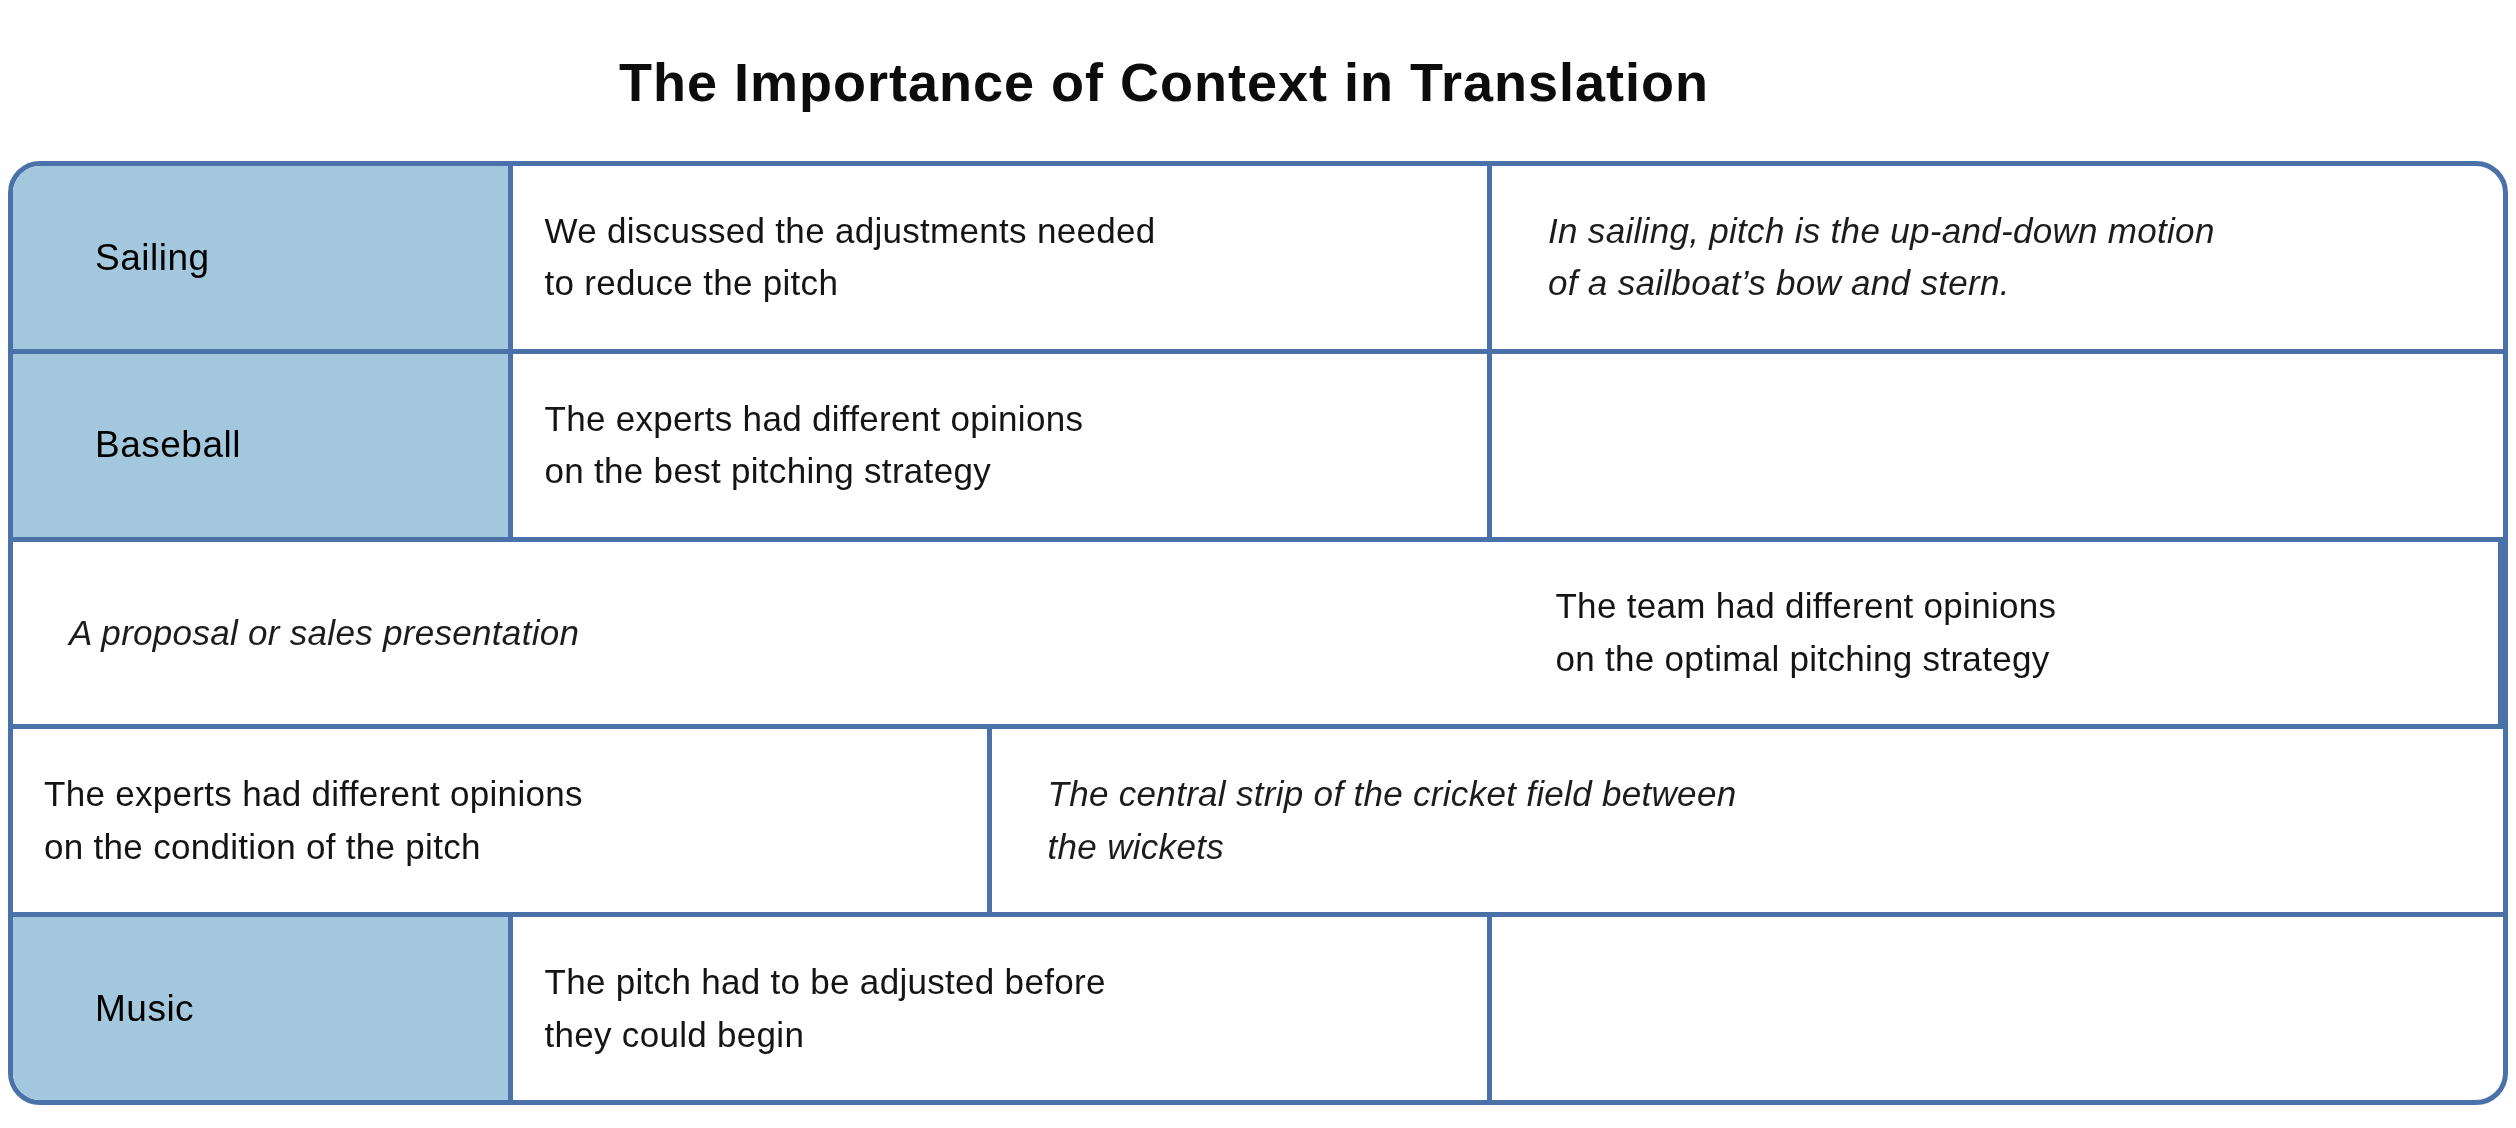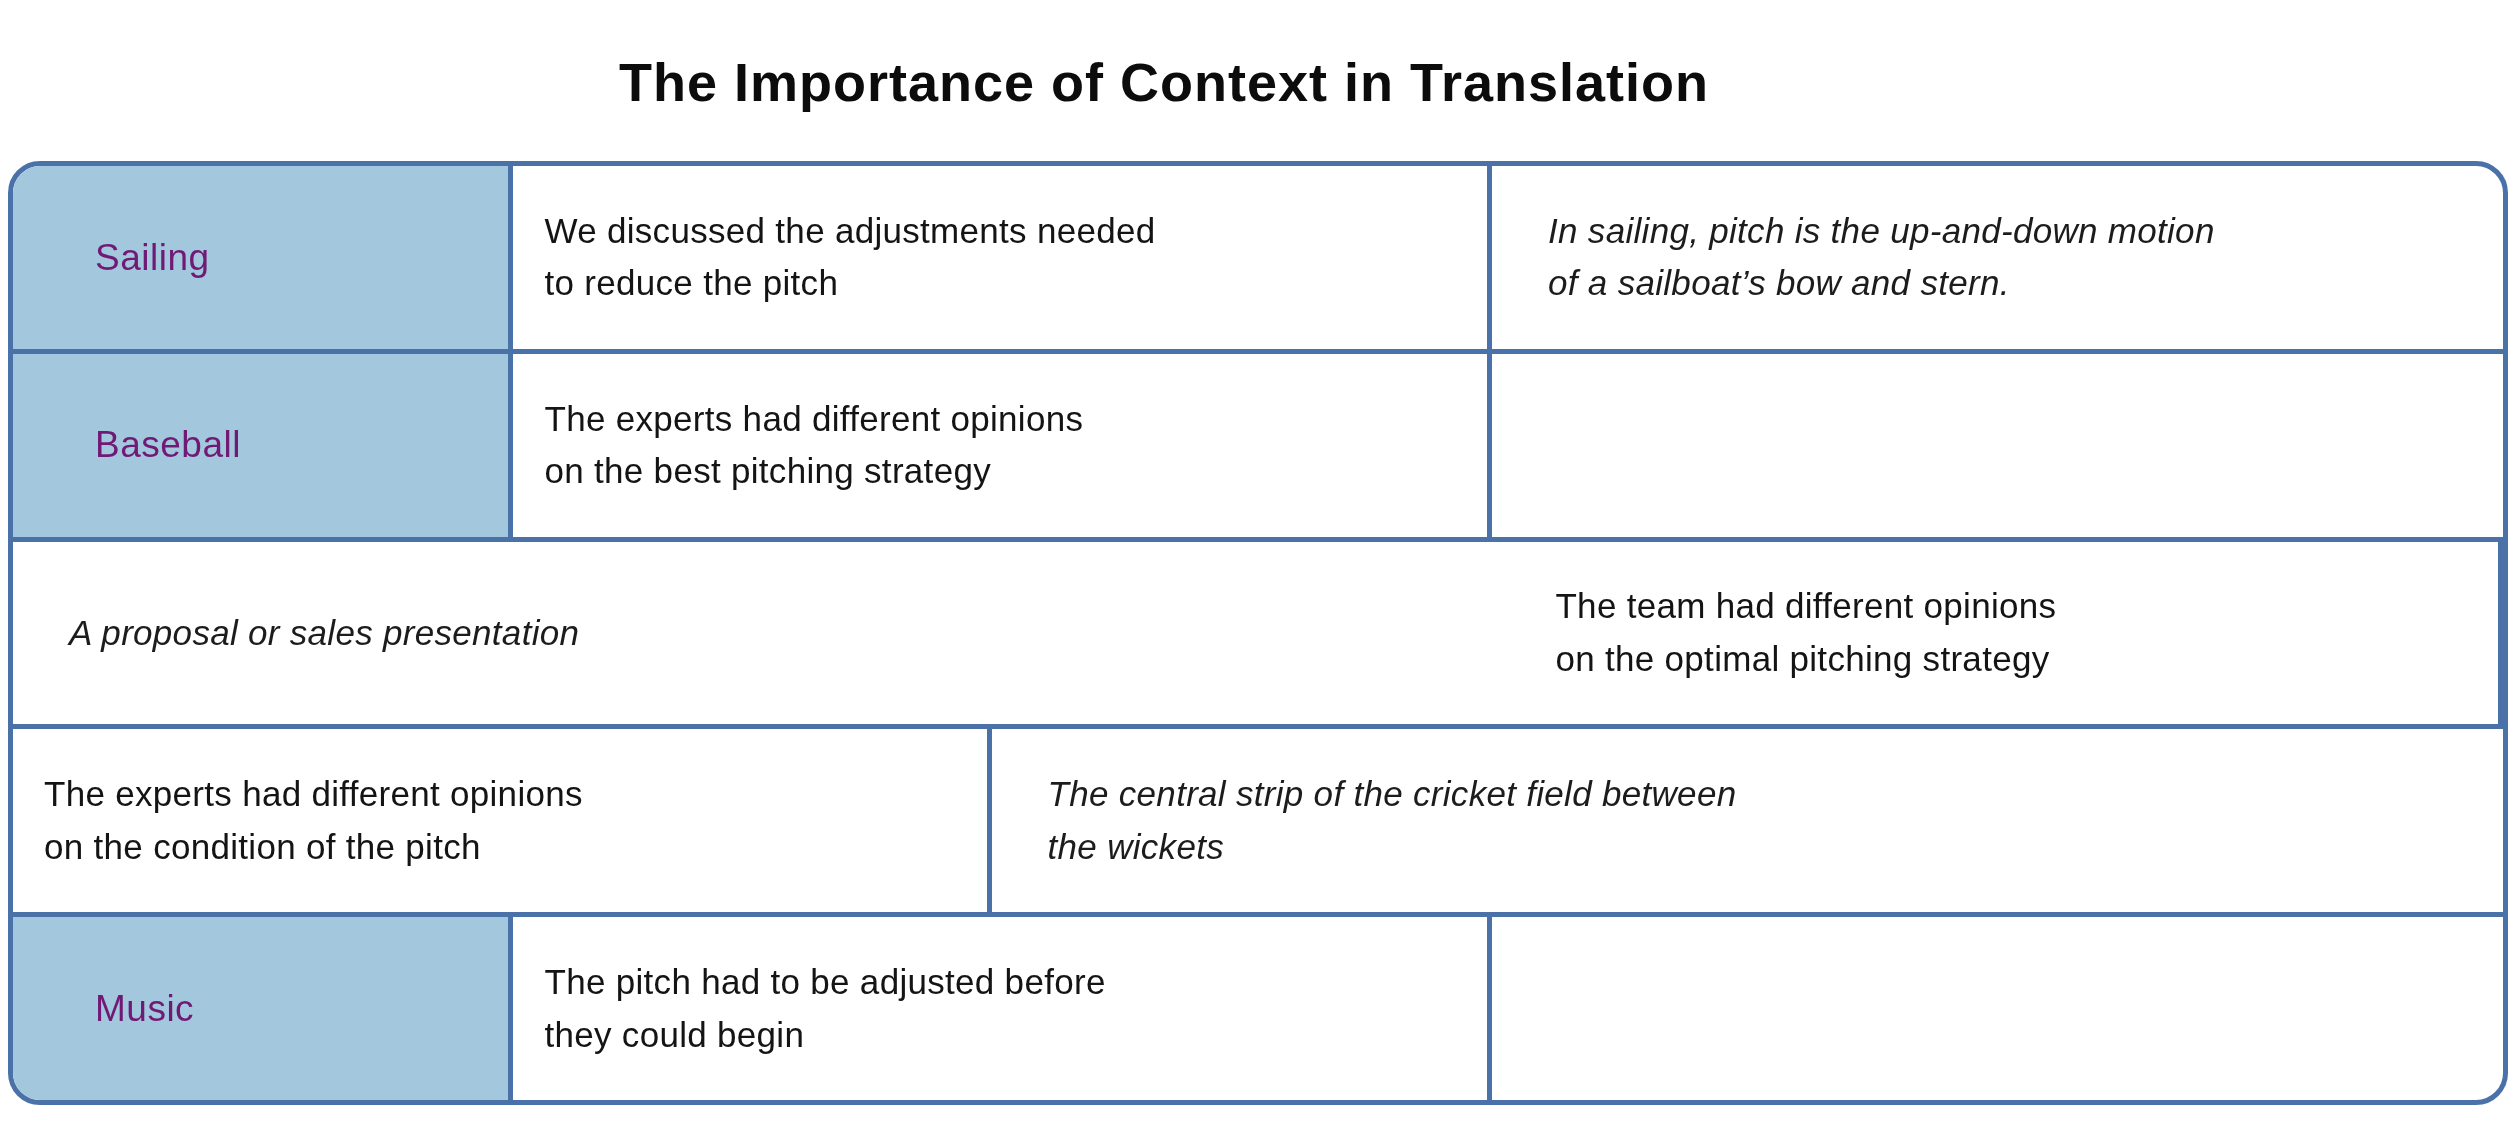--- a/index.html
+++ b/index.html
@@ -55,21 +55,21 @@
   .cell-inner {
     white-space: pre-line;
     line-height: 1.5;
   }
   .cat-cell {
     width: 20.1%;
     background: var(--category-bg, #a3c8de);
     border-right: 5px solid var(--border-blue, #4a72a8);
     padding-left: 82px;
     font-size: 37px;
-    color: #701a75;
+    color: #000000;
     letter-spacing: 0.5px;
     text-align: center;
   }
   .example-cell {
     width: 39.3%;
     border-right: 5px solid var(--border-blue, #4a72a8);
     padding-left: 31px;
     padding-right: 30px;
     font-size: 35px;
     color: #141414;

